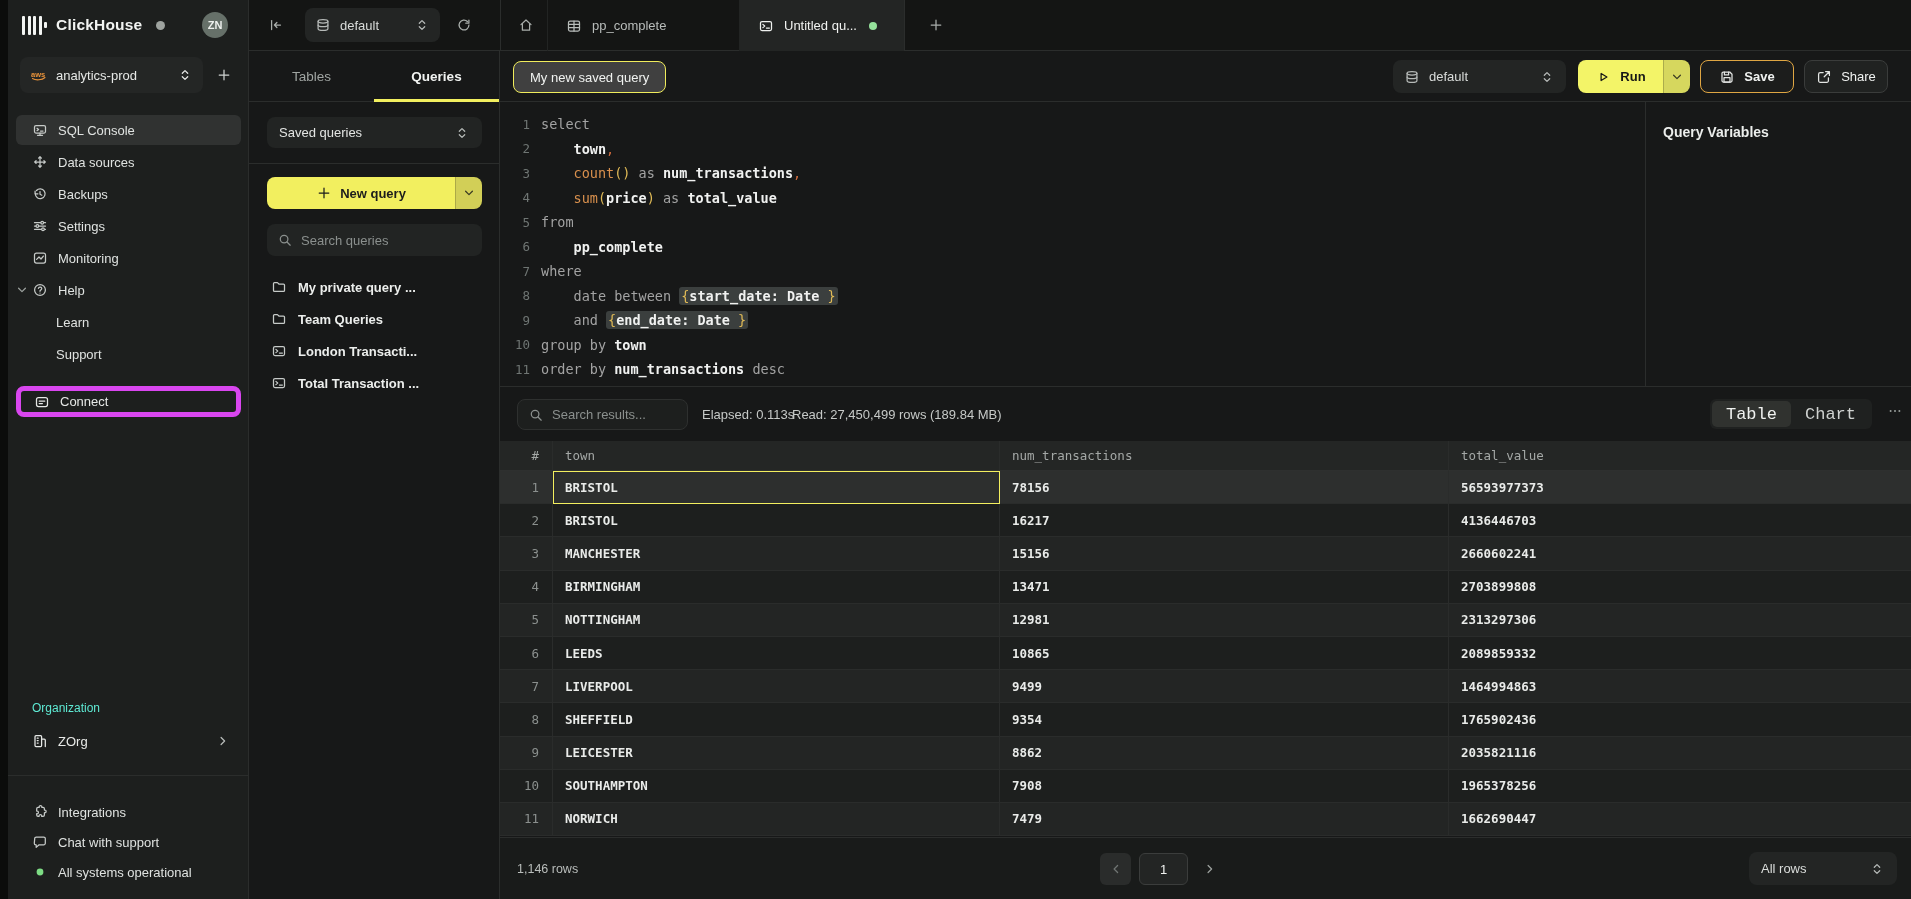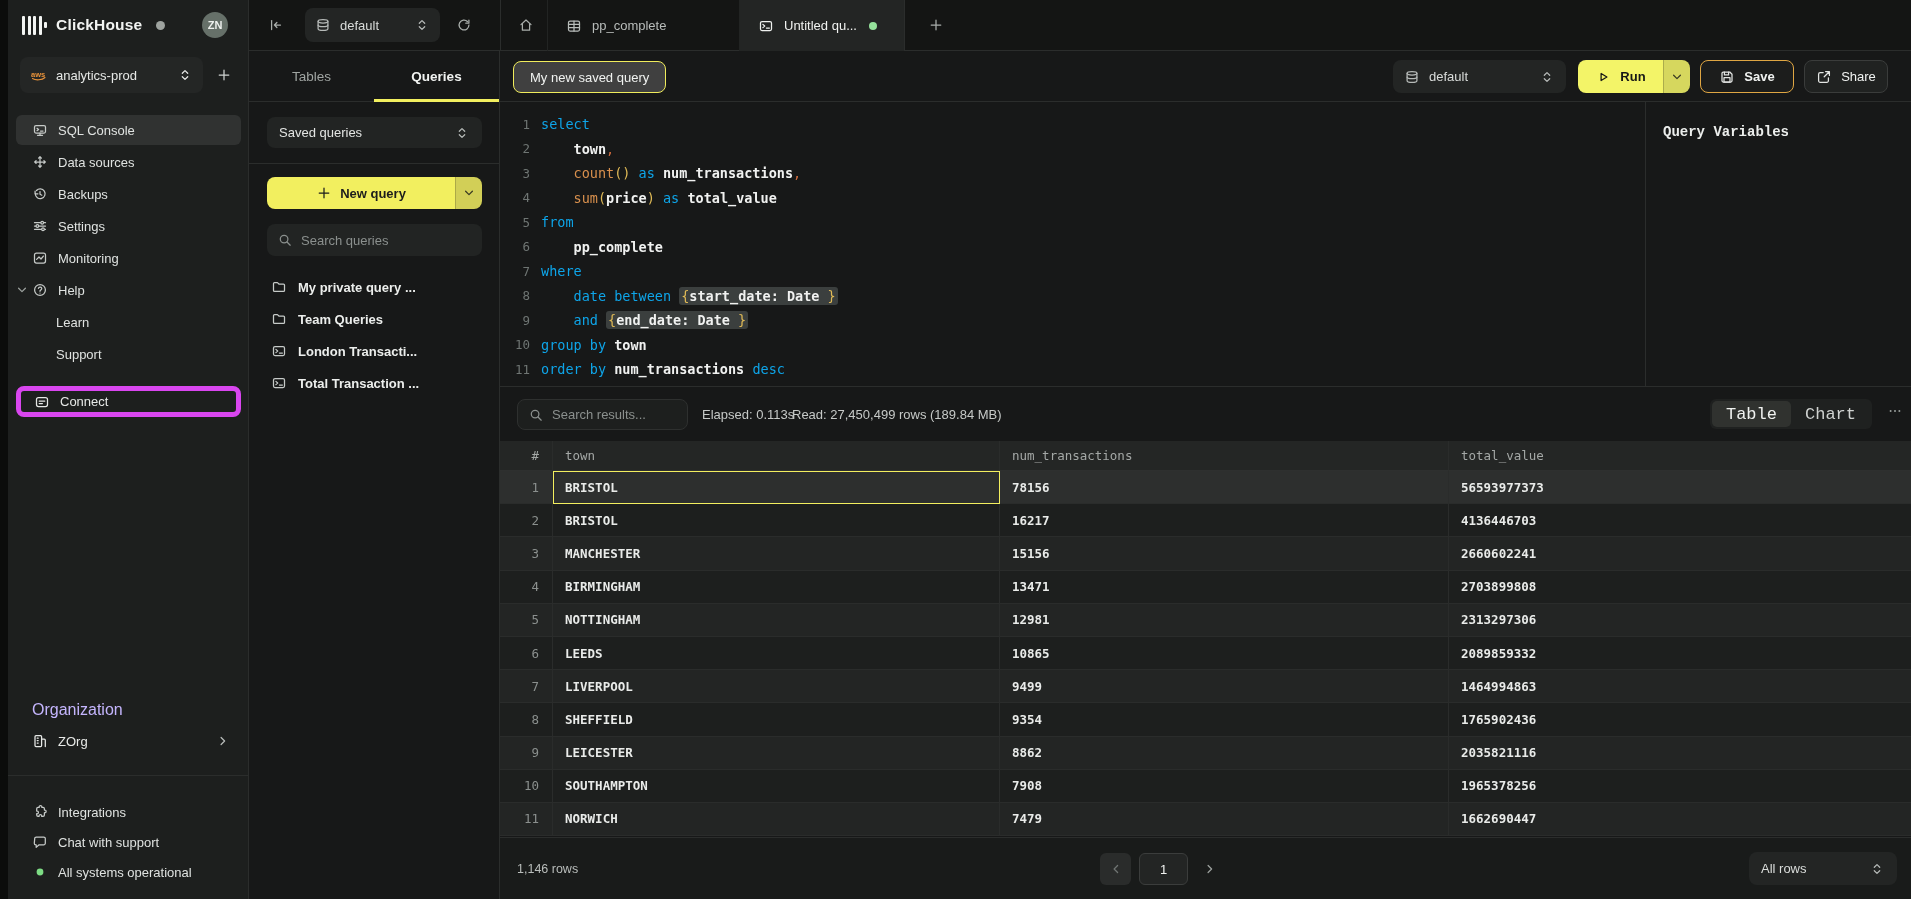--- a/index.html
+++ b/index.html
@@ -25,21 +25,21 @@
   .ws-select .lbl { flex:1; color:#e6e8e6; font-size:13px; }
   .mini-btn { width:26px; height:26px; display:flex; align-items:center; justify-content:center; color:#cfd3d1; cursor:pointer; }
   .nav { position:absolute; left:8px; top:115px; width:225px; display:flex; flex-direction:column; gap:2px; }
   .nav-item { position:relative; height:30px; border-radius:6px; display:flex; align-items:center; padding-left:16px; gap:10px; color:#dfe2e0; cursor:pointer; }
   .nav-item .icon { color:#c6cac8; }
   .nav-item.active { background:#303231; }
   .nav-item .expander { position:absolute; left:-2px; color:#9ba09d; }
   .nav-sub { height:30px; display:flex; align-items:center; padding-left:40px; color:#dfe2e0; cursor:pointer; }
   .connect-btn { position:absolute; left:8px; top:386px; width:225px; height:31px; border:5px solid #d946ef; border-radius:8px;
                  display:flex; align-items:center; padding-left:13px; gap:10px; color:#e6e8e6; cursor:pointer; }
-  .org-label { position:absolute; left:24px; top:701px; font-size:16px; color:#c4b5fd; }
+  .org-label { position:absolute; left:24px; top:701px; font-size:12px; color:#5eead4; }
   .org-row { position:absolute; left:8px; top:726px; width:225px; height:30px; display:flex; align-items:center; padding-left:16px; gap:10px; cursor:pointer; }
   .org-row .chev { position:absolute; right:10px; color:#b6bab8; }
   .side-div { position:absolute; left:0; top:775px; width:100%; border-top:1px solid #2b2d2c; }
   .side-foot { position:absolute; left:8px; top:797px; width:225px; display:flex; flex-direction:column; }
   .foot-item { height:30px; display:flex; align-items:center; padding-left:16px; gap:10px; color:#dfe2e0; cursor:pointer; }
   .foot-item .icon { color:#c6cac8; }
 
   
   .topbar { position:absolute; left:249px; top:0; width:1662px; height:51px; background:#141514; border-bottom:1px solid #2b2d2c; }
   .tb-vline { position:absolute; left:251px; top:0; height:51px; border-left:1px solid #2b2d2c; }
@@ -96,31 +96,31 @@
   .share-btn { width:84px; height:33px; border:1px solid #3a3c3b; border-radius:8px; background:#202221;
                display:flex; align-items:center; justify-content:center; gap:9px; color:#f0f2f0; cursor:pointer; }
   .save-btn .icon, .share-btn .icon { color:#e3e5e3; }
 
   
   .editor { position:absolute; left:500px; top:102px; width:1145px; height:284px; background:#171818; padding-top:10px;
             font-family:"DejaVu Sans Mono",monospace; font-size:13.5px; }
   .code-line { display:flex; align-items:center; height:24.5px; }
   .ln { width:30px; text-align:right; color:#6f7573; font-size:12.5px; flex:none; }
   .code-text { white-space:pre; margin-left:11px; color:#dcdedc; }
-  .tk-kw { color:#0ea5e9; }
+  .tk-kw { color:#a3a3a3; }
   .tk-fn { color:#d9904d; }
   .tk-br { color:#e0ba56; }
   .tk-pu { color:#cf6a3c; }
   .tk-id { color:#f0f1f0; font-weight:bold; }
   .chip { background:#3b3f3e; border-radius:3px; padding:1px 2px; }
   .chip .tk-id { color:#f0f1f0; }
 
   
   .varpanel { position:absolute; left:1645px; top:102px; width:266px; height:284px; border-left:1px solid #2b2d2c; background:#171818; }
-  .var-title { position:absolute; left:17px; top:22px; font-size:14px; font-weight:bold; color:#eceeec;font-family:Liberation Mono, monospace; }
+  .var-title { position:absolute; left:17px; top:22px; font-size:14px; font-weight:bold; color:#eceeec; }
   .var-field-label { font-size:11.5px; color:#9ba09d; font-weight:bold; }
   .var-input { width:233px; height:33px; background:#232524; border:none; border-radius:6px; color:#e3e5e3;
                font-size:13.5px; padding:0 14px; outline:none; font-family:inherit; }
   .var-fields { position:absolute; left:17px; top:50px; display:flex; flex-direction:column; }
   .var-fields .fl { margin:0 0 7px 0; }
   .var-fields .fl2 { margin:12px 0 7px 0; }
 
   
   .results { position:absolute; left:500px; top:386px; width:1411px; height:451px; background:#171818; border-top:1px solid #2b2d2c; }
   .rtoolbar { position:absolute; left:0; top:0; width:100%; height:54px; }

